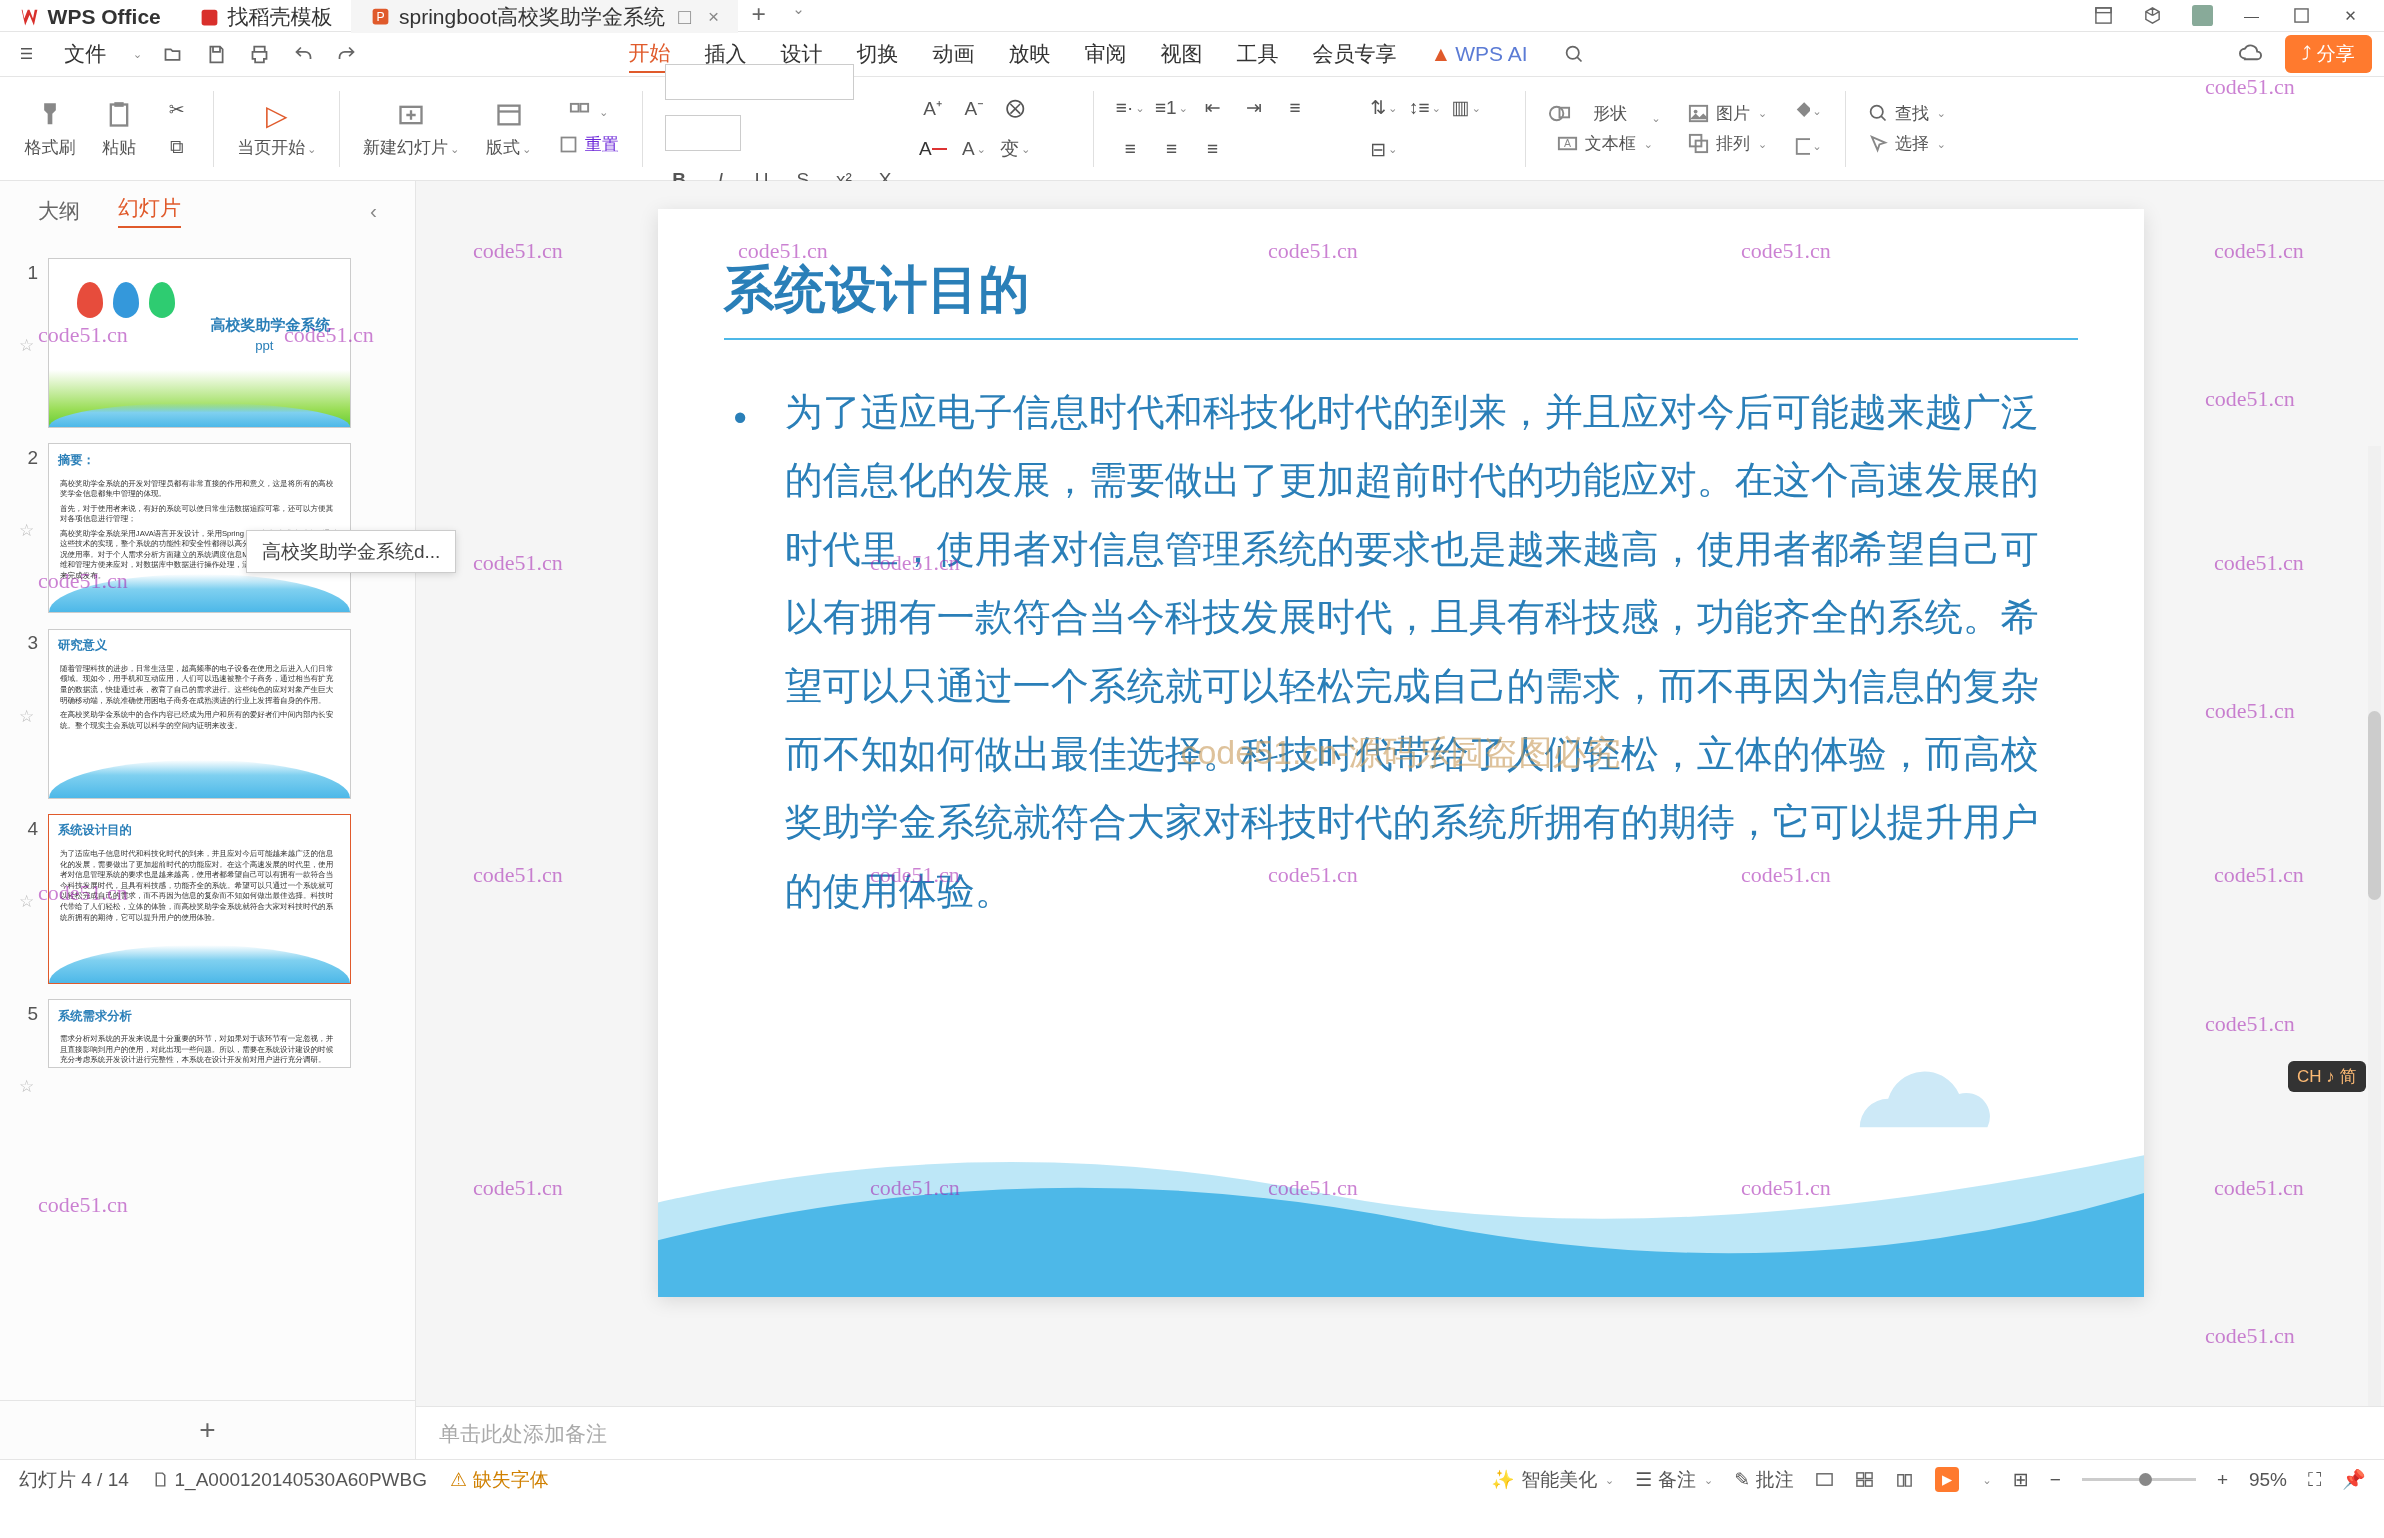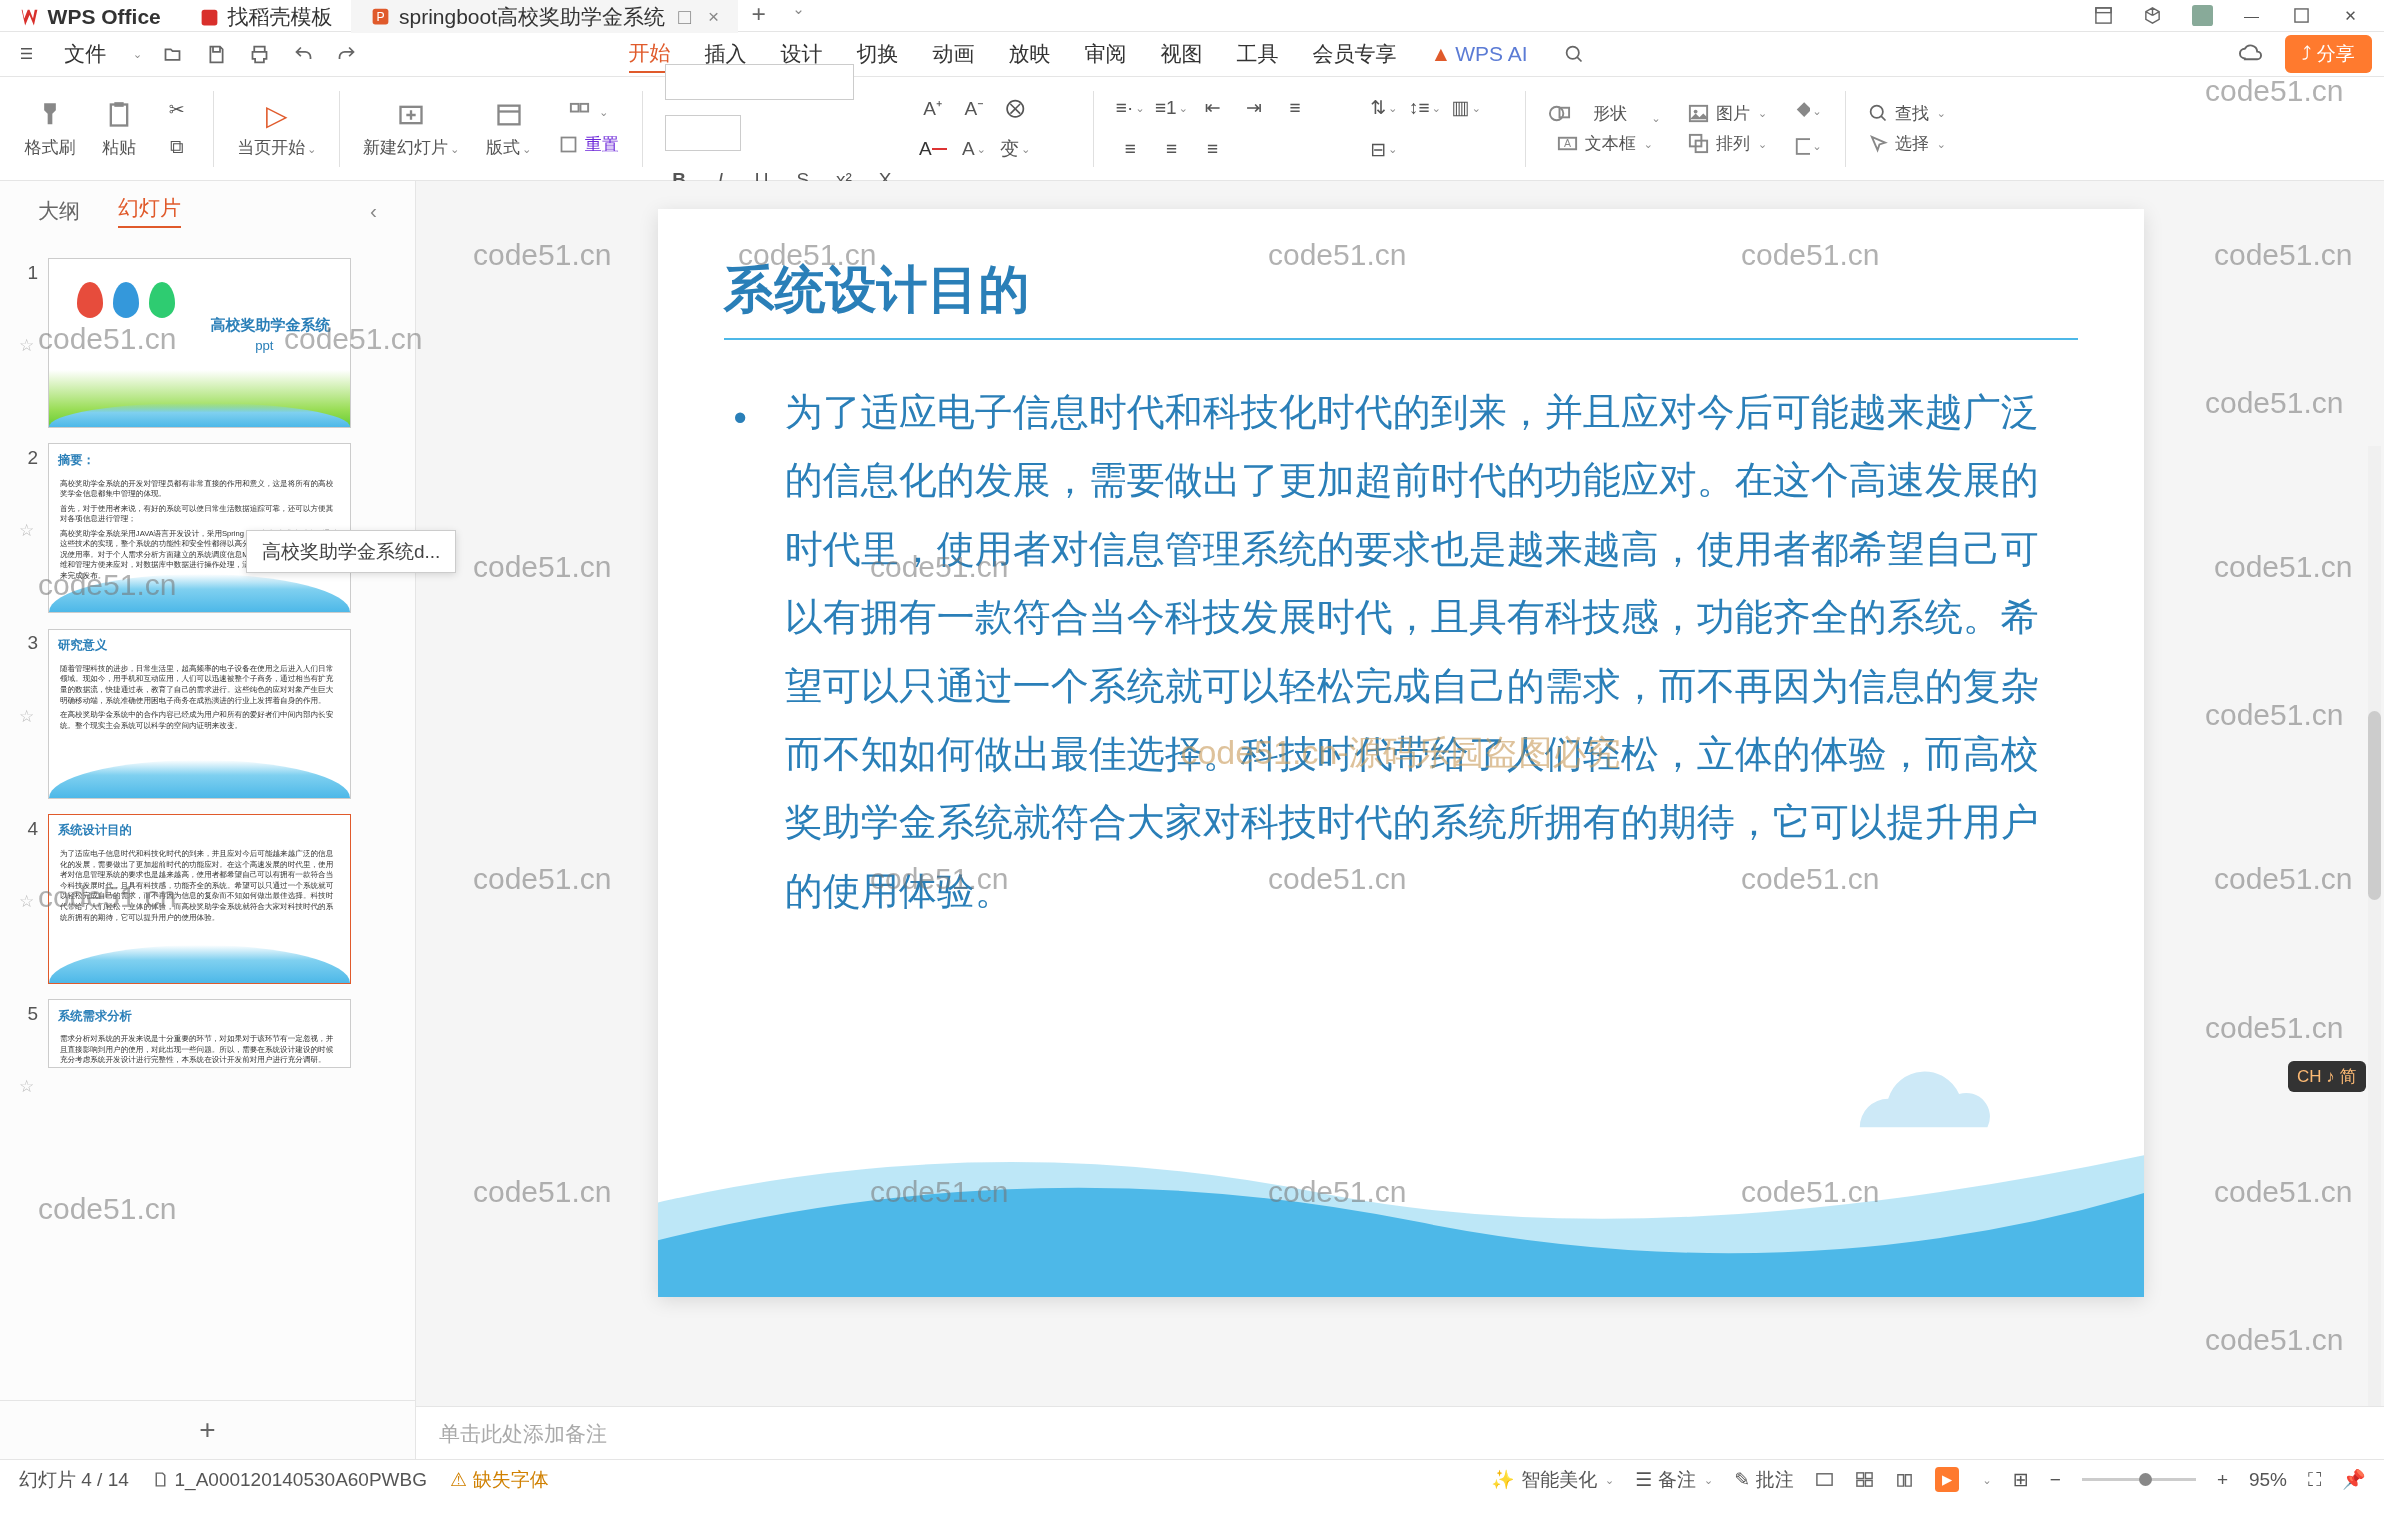--- a/index.html
+++ b/index.html
@@ -57,21 +57,21 @@
 .canvas-scroll{flex:1;display:flex;align-items:flex-start;justify-content:center;padding:28px;overflow:auto;position:relative}
 .slide{width:1486px;height:1088px;background:#fff;box-shadow:0 3.8px 19px rgba(0,0,0,.12);position:relative;overflow:hidden}
 .slide-title{color:#2a7fb8;font-size:51px;font-weight:700;padding:47px 66px 13.2px}
 .slide-hr{height:1.9px;background:#4db8e8;margin:0 66px 38px}
 .slide-body{padding:0 76px;font-size:38px;line-height:1.8;color:#2a7fb8}
 .bullet-row{display:flex;gap:38px}
 .bullet-dot{color:#2a7fb8;font-size:38px;margin-top:5.7px}
 .slide-wave{position:absolute;bottom:0;left:0;right:0;height:208px}
 .slide-wave svg{width:100%;height:100%}
 .cloud{position:absolute;right:114px;bottom:151px;width:208px;height:85px}
-.watermark{position:absolute;color:#737373;font-size:30px;font-family:Liberation Sans, sans-serif;opacity:.55;pointer-events:none}
+.watermark{position:absolute;color:#a21caf;font-size:22px;font-family:Liberation Serif, serif;opacity:.55;pointer-events:none}
 .wm-center{position:absolute;left:50%;top:50%;transform:translate(-50%,-50%);color:#c99b5a;font-size:34px;font-weight:400;opacity:.6}
 .notes-bar{height:53px;background:#fff;border-top:0.9px solid #e5e5e5;padding:13.2px 23px;font-size:21px;color:#aaa}
 .statusbar{height:40px;background:#fff;border-top:0.9px solid #e5e5e5;display:flex;align-items:center;padding:0 19px;font-size:19px;color:#555;gap:23px}
 .status-right{margin-left:auto;display:flex;align-items:center;gap:21px}
 .status-btn{display:flex;align-items:center;gap:5.7px;color:#555}
 .play-btn-sm{width:24.6px;height:24.6px;background:#ff7a2e;border-radius:3.8px;display:flex;align-items:center;justify-content:center;color:#fff;font-size:13.2px}
 .zoom-slider{width:114px;height:3.8px;background:#ccc;position:relative}
 .zoom-slider::after{content:"";position:absolute;left:50%;top:-4.7px;width:13.2px;height:13.2px;background:#888;border-radius:50%}
 .float-badge{position:absolute;right:19px;top:1136px;background:#333;color:#fdba74;border-radius:5.7px;padding:3.8px 9.5px;font-size:17px;display:flex;align-items:center;gap:5.7px}
 .vscroll{position:absolute;right:3.8px;top:265px;width:13.2px;height:1041px;background:#f0f0f0}

